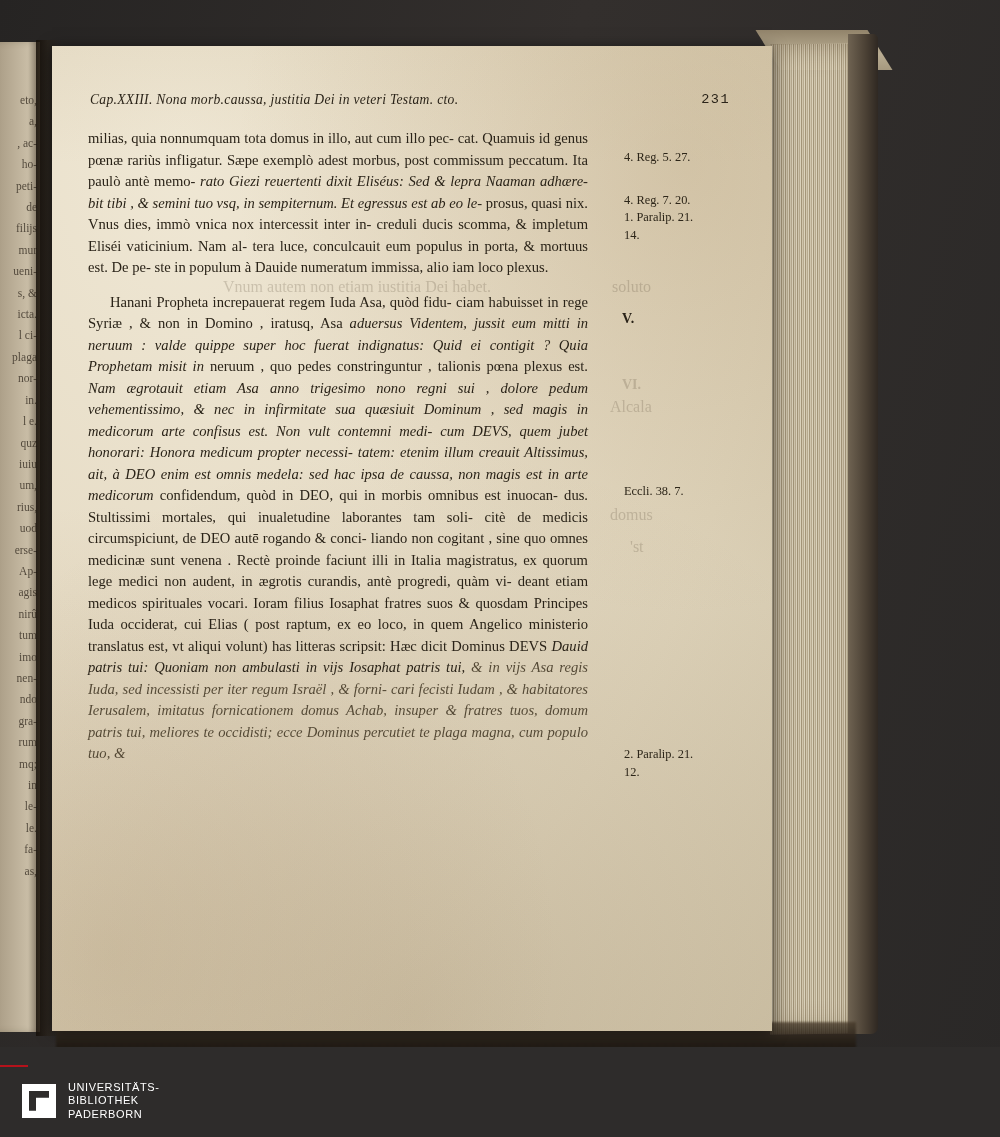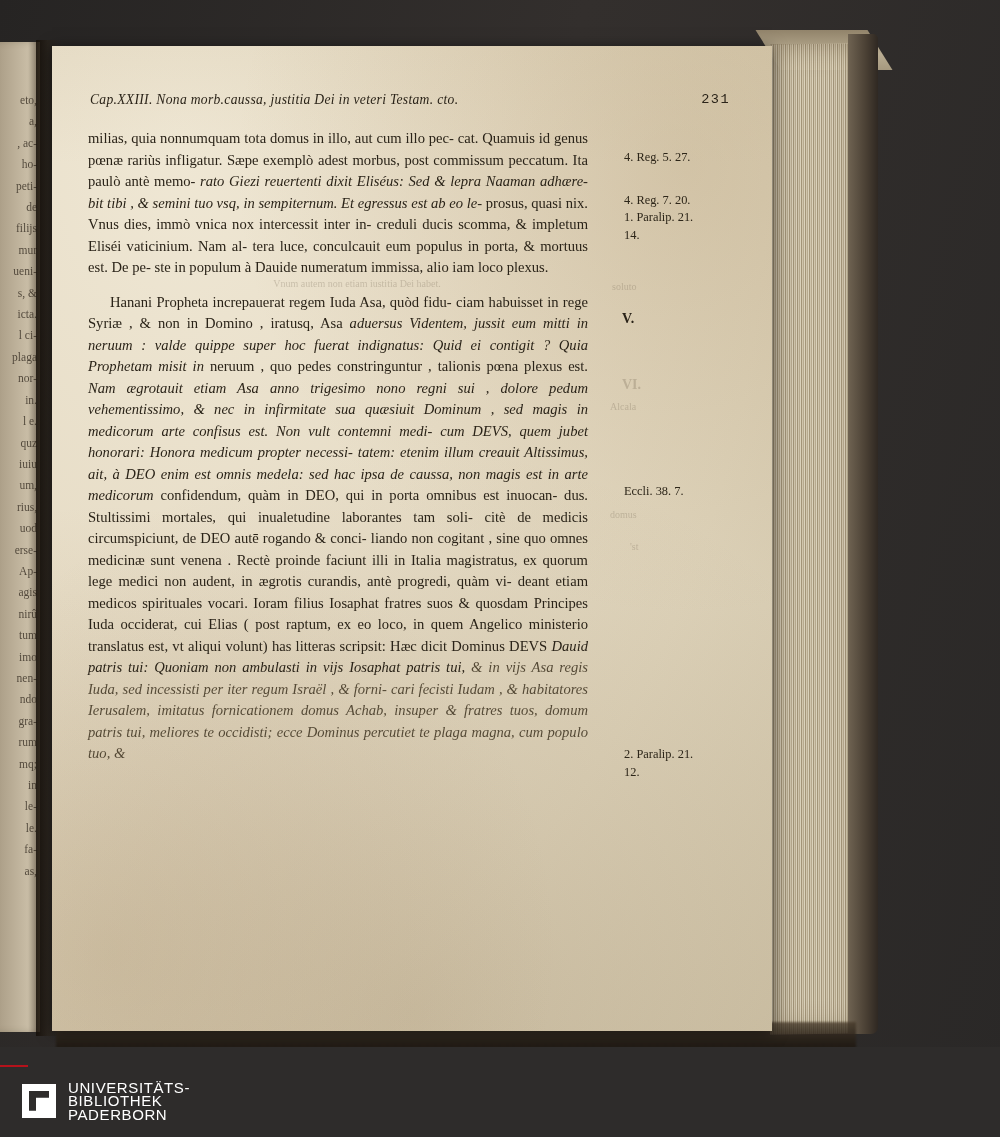--- a/index.html
+++ b/index.html
@@ -188,21 +188,21 @@
   .mnum {
     position: absolute;
     font-weight: bold;
     font-size: 14px;
     letter-spacing: .5px;
     color: #2a2318;
   }
   .ghost {
     position: absolute;
     color: rgba(80,70,50,.22);
-    font-size: 10px;
+    font-size: 16px;
     white-space: nowrap;
   }
 
   
   .watermark {
     position: absolute;
     left: 0;
     bottom: 0;
     width: 1000px;
     height: 90px;
@@ -227,21 +227,21 @@
     content: "";
     position: absolute;
     left: 7px; top: 7px;
     width: 20px; height: 20px;
     background: #2e2c2b;
     clip-path: polygon(0 0, 100% 0, 100% 35%, 35% 35%, 35% 100%, 0 100%);
   }
   .wm-text {
     color: #ffffff;
     font-family: "Liberation Sans", sans-serif;
-    font-size: 15px;
+    font-size: 11px;
     line-height: 13.5px;
     letter-spacing: .6px;
     text-transform: uppercase;
   }
   .wm-rule {
     position: absolute;
     left: 0; bottom: 70px;
     width: 28px; height: 2px;
     background: #b5121b;
   }
@@ -325,21 +325,21 @@
         <span>ciam habuisset in rege Syriæ , &amp; non in Domino , iratusq, Asa</span>
         <span class="it">aduersus Videntem, jussit eum mitti in neruum : valde quippe super</span>
         <span class="it">hoc fuerat indignatus: Quid ei contigit ? Quia Prophetam misit in</span>
         <span>neruum , quo pedes constringuntur , talionis pœna plexus est.</span>
         <span class="it">Nam ægrotauit etiam Asa anno trigesimo nono regni sui , dolore</span>
         <span class="it">pedum vehementissimo, &amp; nec in infirmitate sua quæsiuit Dominum ,</span>
         <span class="it">sed magis in medicorum arte confisus est. Non vult contemni medi-</span>
         <span class="it">cum DEVS, quem jubet honorari: Honora medicum propter necessi-</span>
         <span class="it">tatem: etenim illum creauit Altissimus, ait, à DEO enim est omnis</span>
         <span class="it">medela: sed hac ipsa de caussa, non magis est in arte medicorum</span>
-        <span>confidendum, quàm in DEO, qui in porta omnibus est inuocan-</span>
+        <span>confidendum, quòd in DEO, qui in morbis omnibus est inuocan-</span>
         <span>dus. Stultissimi mortales, qui inualetudine laborantes tam soli-</span>
         <span>citè de medicis circumspiciunt, de DEO autē rogando &amp; conci-</span>
         <span>liando non cogitant , sine quo omnes medicinæ sunt venena .</span>
         <span>Rectè proinde faciunt illi in Italia magistratus, ex quorum lege</span>
         <span>medici non audent, in ægrotis curandis, antè progredi, quàm vi-</span>
         <span>deant etiam medicos spirituales vocari. Ioram filius Iosaphat</span>
         <span>fratres suos &amp; quosdam Principes Iuda occiderat, cui Elias ( post</span>
         <span>raptum, ex eo loco, in quem Angelico ministerio translatus est,</span>
         <span>vt aliqui volunt) has litteras scripsit: Hæc dicit Dominus DEVS</span>
         <span class="it">Dauid patris tui: Quoniam non ambulasti in vijs Iosaphat patris tui,</span>

